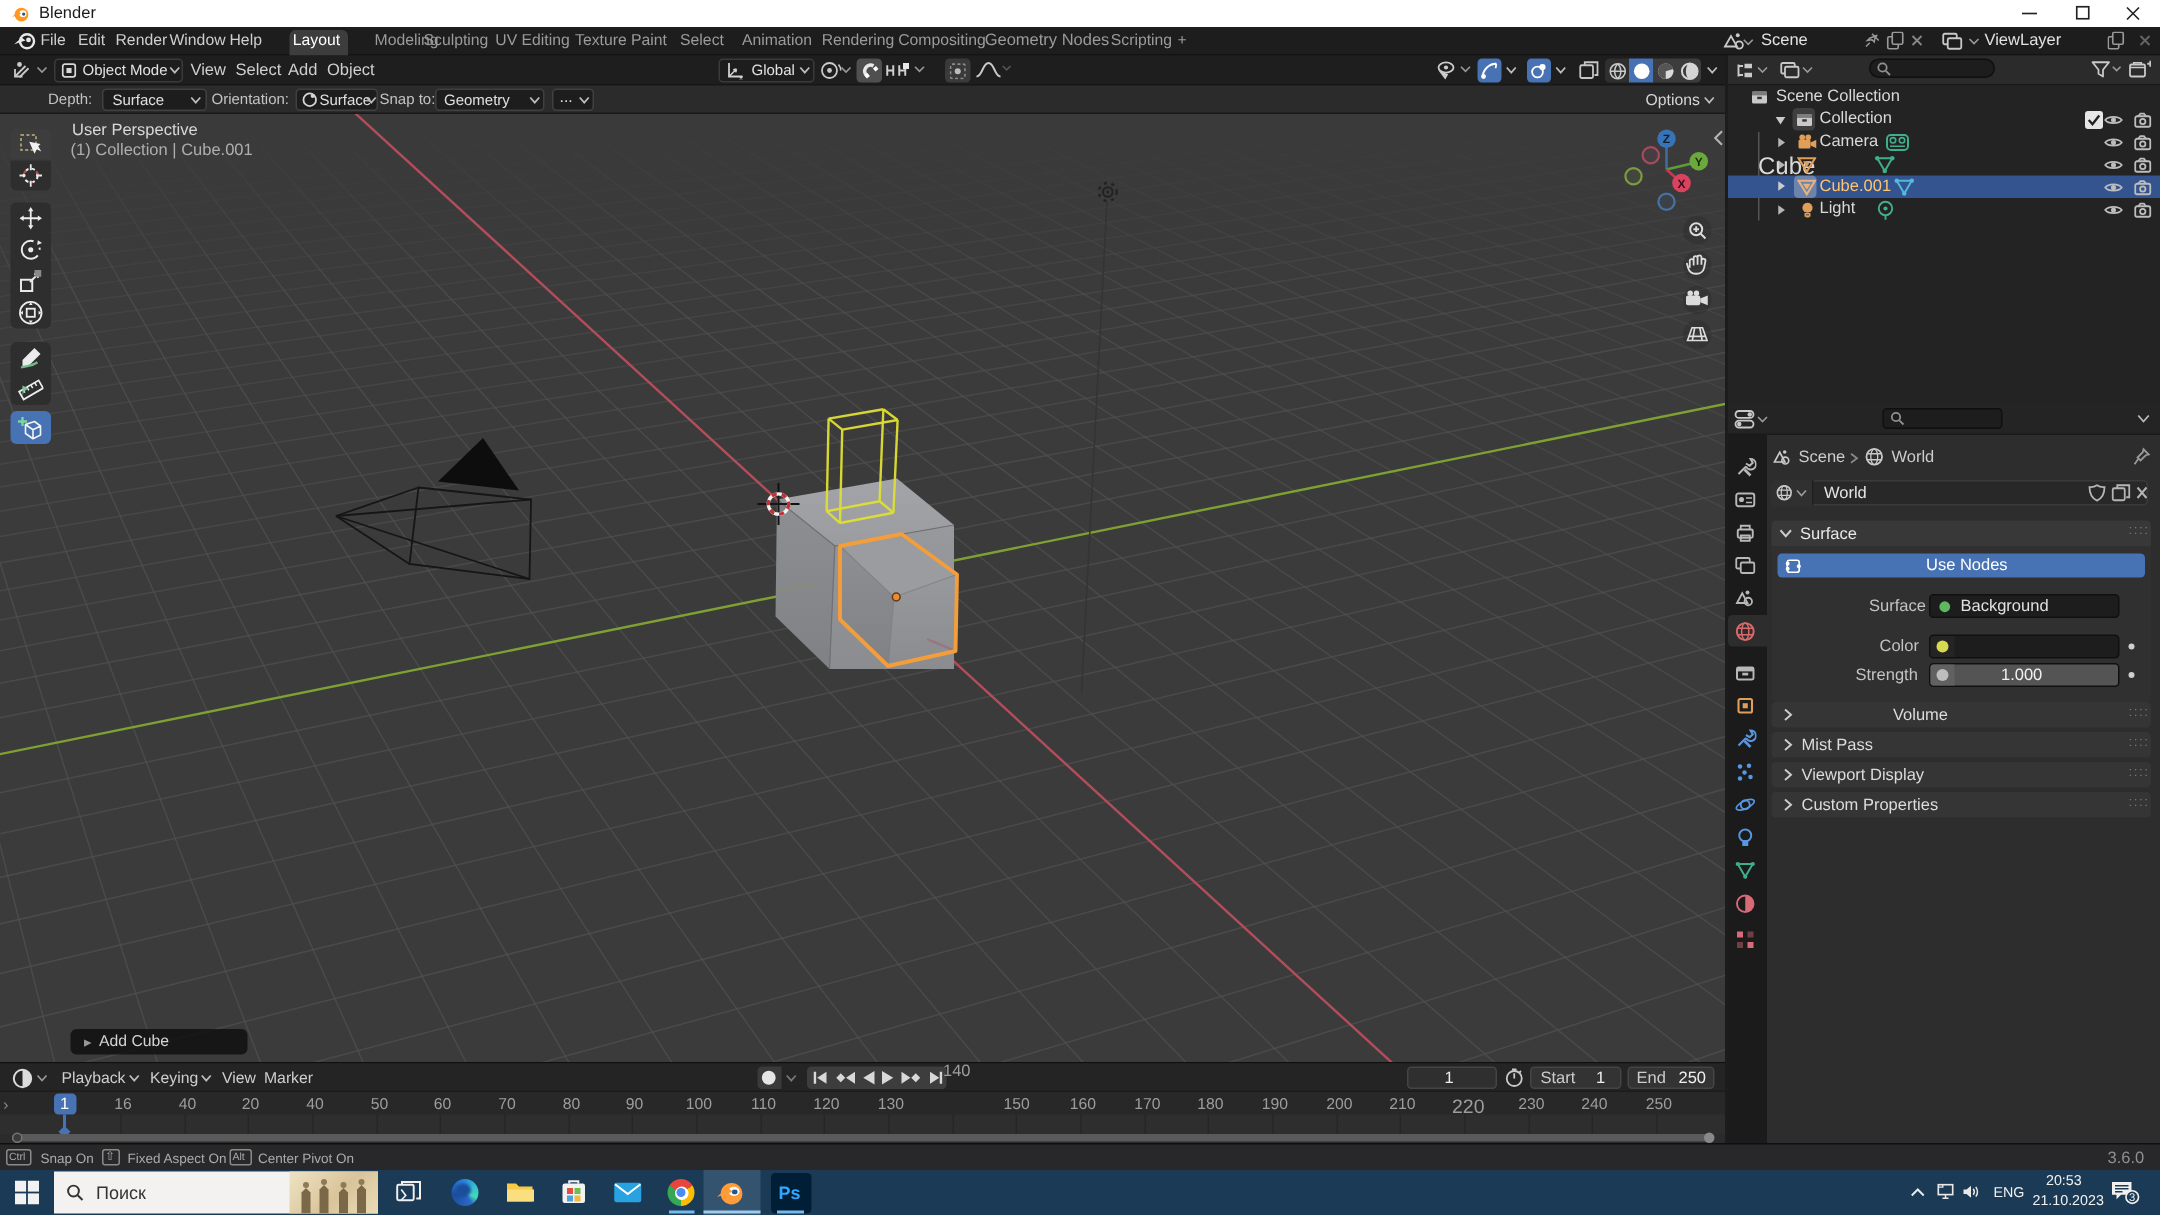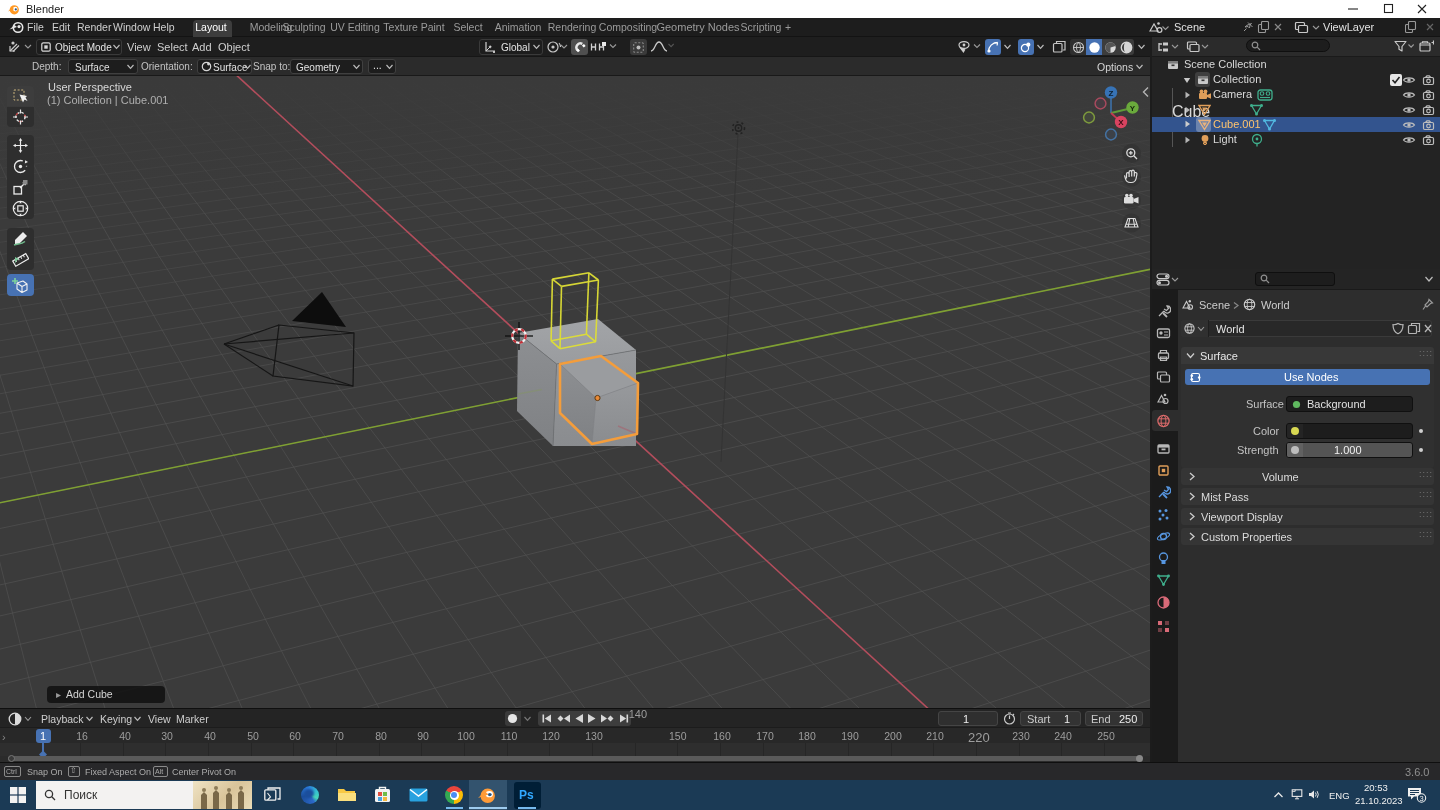--- a/index.html
+++ b/index.html
@@ -994,21 +994,21 @@
 <div class="fld" style="left:1085px;top:711px;width:58px;height:15px;background:#333;border-color:#454545"></div>
 <div class="txt" style="left:1091px;top:713px;color:#ccc">End</div>
 <div class="txt" style="left:1119px;top:713px;color:#eee">250</div>
 
 <div class="abs" style="left:0;top:728px;width:1150px;height:15px;background:#282828"></div>
 <div class="abs" style="left:0;top:743px;width:1150px;height:13px;background:#2e2e2e"></div>
 <div class="txt" style="left:72px;top:730px;width:20px;text-align:center;color:#9d9d9d;font-size:10.5px">16</div>
 <div class="abs" style="left:80px;top:743px;width:1px;height:14px;background:#262626"></div>
 <div class="txt" style="left:115px;top:730px;width:20px;text-align:center;color:#9d9d9d;font-size:10.5px">40</div>
 <div class="abs" style="left:123px;top:743px;width:1px;height:14px;background:#262626"></div>
-<div class="txt" style="left:157px;top:730px;width:20px;text-align:center;color:#9d9d9d;font-size:10.5px">30</div>
+<div class="txt" style="left:157px;top:730px;width:20px;text-align:center;color:#9d9d9d;font-size:10.5px">20</div>
 <div class="abs" style="left:165px;top:743px;width:1px;height:14px;background:#262626"></div>
 <div class="txt" style="left:200px;top:730px;width:20px;text-align:center;color:#9d9d9d;font-size:10.5px">40</div>
 <div class="abs" style="left:208px;top:743px;width:1px;height:14px;background:#262626"></div>
 <div class="txt" style="left:243px;top:730px;width:20px;text-align:center;color:#9d9d9d;font-size:10.5px">50</div>
 <div class="abs" style="left:251px;top:743px;width:1px;height:14px;background:#262626"></div>
 <div class="txt" style="left:285px;top:730px;width:20px;text-align:center;color:#9d9d9d;font-size:10.5px">60</div>
 <div class="abs" style="left:293px;top:743px;width:1px;height:14px;background:#262626"></div>
 <div class="txt" style="left:328px;top:730px;width:20px;text-align:center;color:#9d9d9d;font-size:10.5px">70</div>
 <div class="abs" style="left:336px;top:743px;width:1px;height:14px;background:#262626"></div>
 <div class="txt" style="left:371px;top:730px;width:20px;text-align:center;color:#9d9d9d;font-size:10.5px">80</div>

